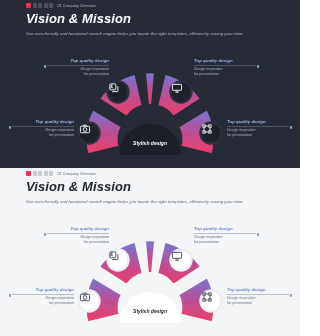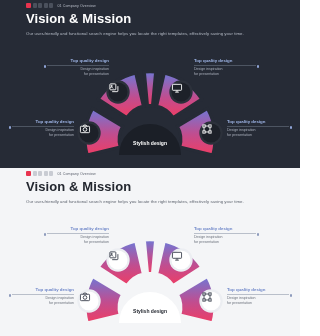--- a/index.html
+++ b/index.html
@@ -1,21 +1,21 @@
 <!DOCTYPE html>
 <html><head>
 <meta charset="utf-8">
 <style>
   html,body{margin:0;padding:0;}
   body{
     width:300px;height:336px;overflow:hidden;
     font-family:"Liberation Sans",sans-serif;
     background:#ffffff;
   }
-  .slide{position:relative;width:300px;height:168px;overflow:hidden;}
+  .slide{position:relative;width:300px;height:168px;overflow:hidden;font-style:italic;}
   .slide.dark{background:#262b36;}
   .slide.light{background:#f4f5f7;}
 
   
   .hdr{position:absolute;left:26px;top:3px;}
   .badge{display:flex;align-items:center;gap:1.5px;height:5px;}
   .badge .sq{width:5px;height:5px;border-radius:1px;}
   .badge .bar{width:4px;height:5px;border-radius:1px;}
   .badge .kicker{font-size:3.6px;letter-spacing:.1px;margin-left:3px;white-space:nowrap;}
   .title{font-size:13px;font-weight:700;letter-spacing:.1px;margin-top:3px;white-space:nowrap;}

